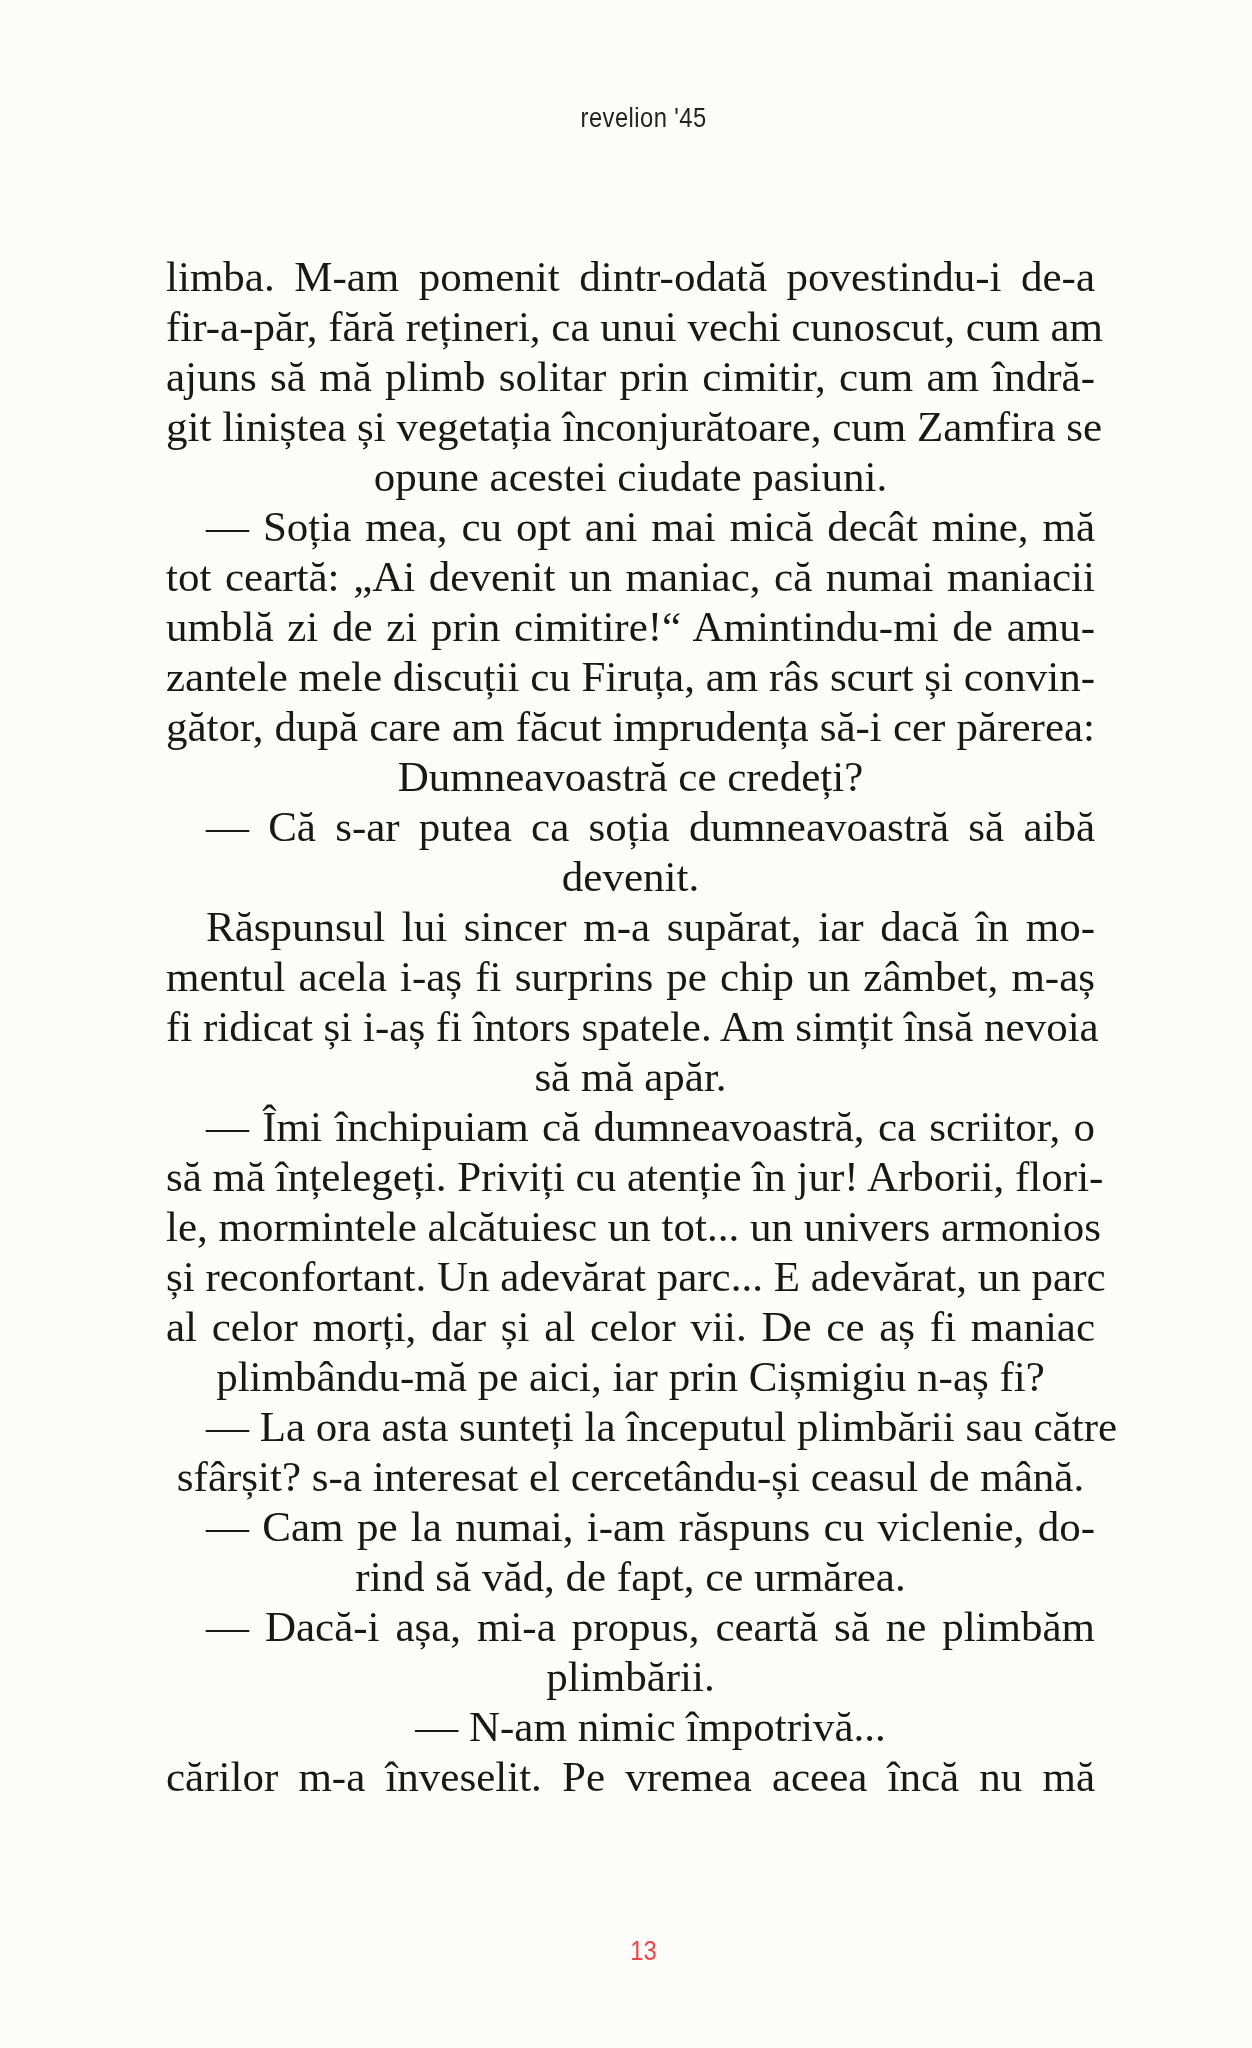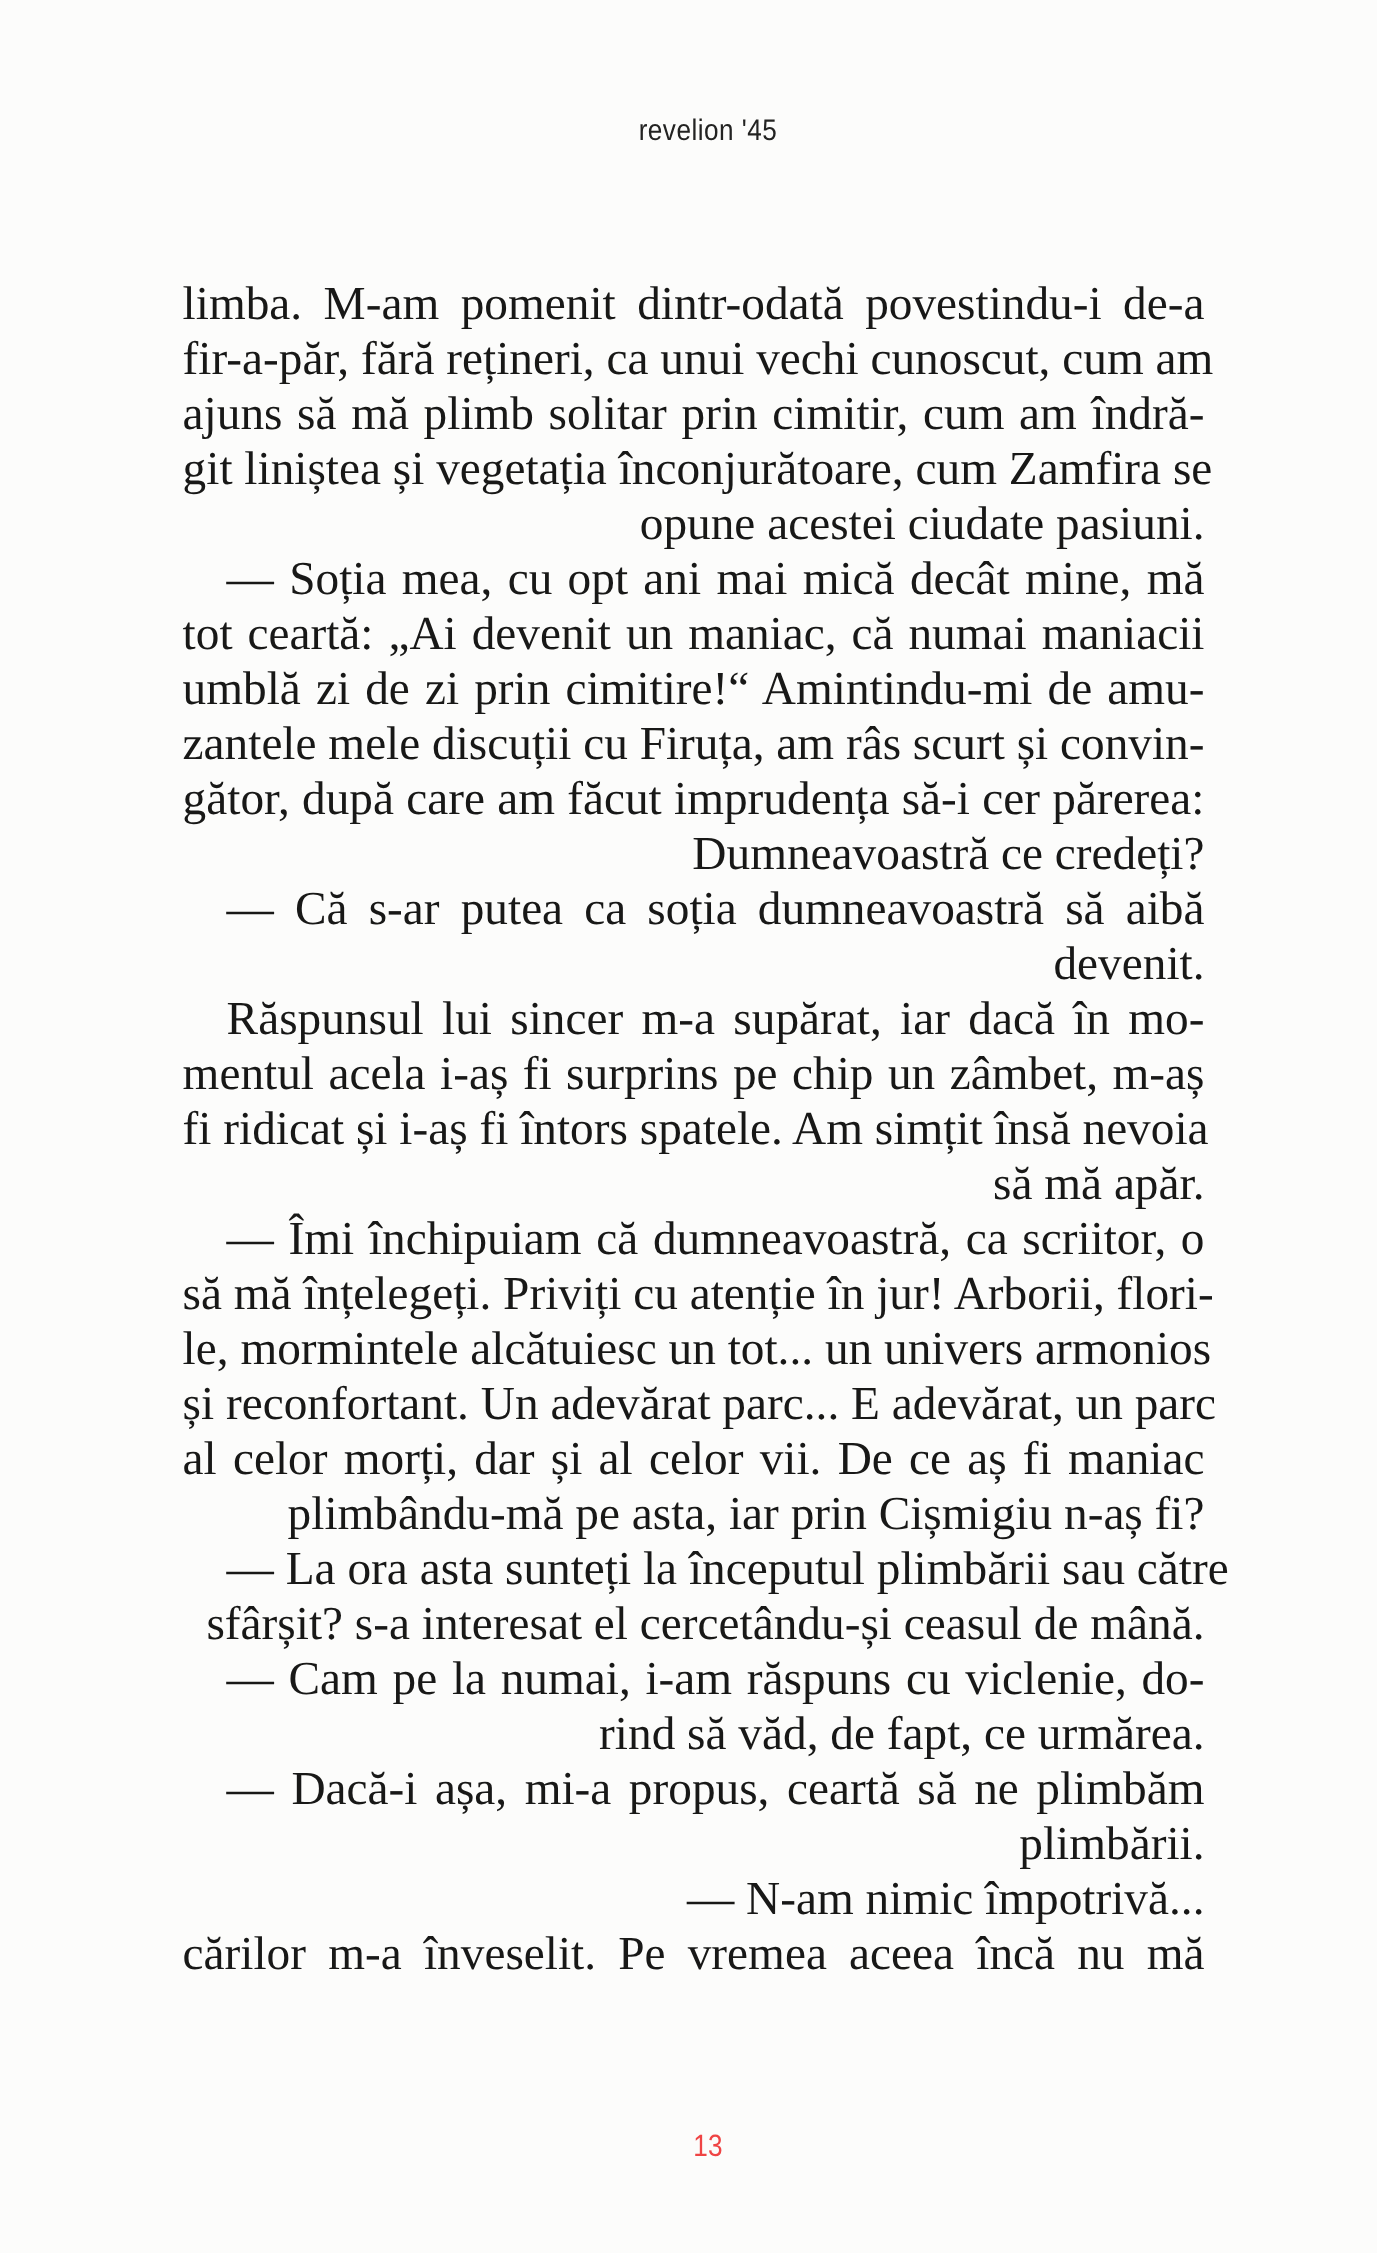--- a/index.html
+++ b/index.html
@@ -40,21 +40,21 @@
   .text-block {
     position: absolute;
     top: 252px;
     left: 166px;
     width: 929px;
     font-size: 43px;
     line-height: 50px;
   }
   .line {
     white-space: nowrap;
-    text-align: right;
+    text-align: center;
   }
   .line.fill {
     text-align: justify;
     text-align-last: justify;
   }
   .line.indent {
     text-indent: 40px;
   }
   .folio {
     position: absolute;
@@ -97,21 +97,21 @@
       <div class="line">devenit.</div>
       <div class="line fill indent">Răspunsul lui sincer m-a supărat, iar dacă în mo-</div>
       <div class="line fill">mentul acela i-aș fi surprins pe chip un zâmbet, m-aș</div>
       <div class="line fill">fi ridicat și i-aș fi întors spatele. Am simțit însă nevoia</div>
       <div class="line">să mă apăr.</div>
       <div class="line fill indent">— Îmi închipuiam că dumneavoastră, ca scriitor, o</div>
       <div class="line fill">să mă înțelegeți. Priviți cu atenție în jur! Arborii, flori-</div>
       <div class="line fill">le, mormintele alcătuiesc un tot... un univers armonios</div>
       <div class="line fill">și reconfortant. Un adevărat parc... E adevărat, un parc</div>
       <div class="line fill">al celor morți, dar și al celor vii. De ce aș fi maniac</div>
-      <div class="line">plimbându-mă pe asta, iar prin Cișmigiu n-aș fi?</div>
+      <div class="line">plimbându-mă pe aici, iar prin Cișmigiu n-aș fi?</div>
       <div class="line fill indent">— La ora asta sunteți la începutul plimbării sau către</div>
       <div class="line">sfârșit? s-a interesat el cercetându-și ceasul de mână.</div>
       <div class="line fill indent">— Cam pe la numai, i-am răspuns cu viclenie, do-</div>
       <div class="line">rind să văd, de fapt, ce urmărea.</div>
       <div class="line fill indent">— Dacă-i așa, mi-a propus, ceartă să ne plimbăm</div>
       <div class="line">plimbării.</div>
       <div class="line indent">— N-am nimic împotrivă...</div>
       <div class="line fill">cărilor m-a înveselit. Pe vremea aceea încă nu mă</div>
     </div>
 

